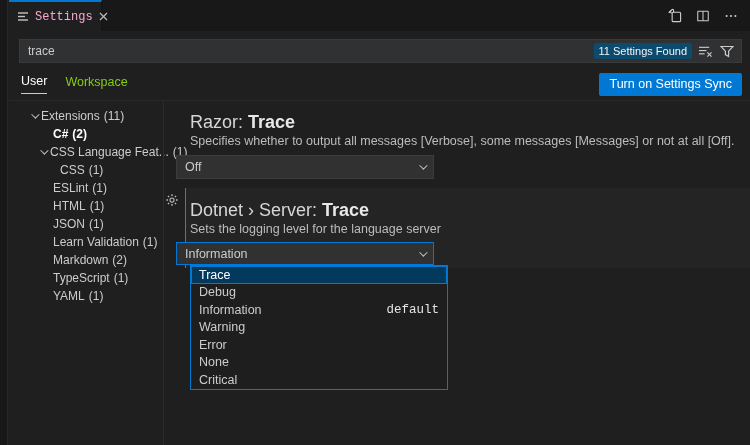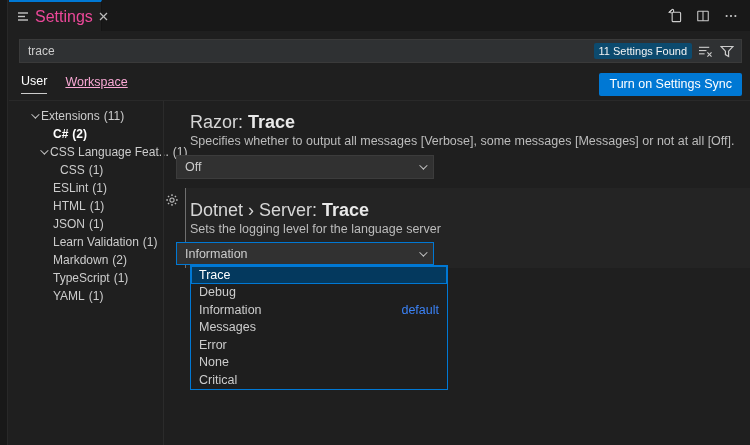--- a/index.html
+++ b/index.html
@@ -14,21 +14,21 @@
   
   .left-strip { position:absolute; left:0; top:0; width:8px; height:445px;
     background:#181818; border-right:1px solid #282828; z-index:4; }
 
   
   .tabbar { position:absolute; left:9px; top:0; width:741px; height:31px;
     background:#181818; display:flex; align-items:stretch; }
   .tab { width:93px; background:#1f1f1f; border-top:2px solid #0078d4;
     border-right:1px solid #141414; display:flex; align-items:center;
     padding:0 8px; gap:6px; cursor:pointer; }
-  .tab-label { color:#ec4899; font-size:16px; }
+  .tab-label { color:#f9a8d4; font-size:12px;font-family:Liberation Mono, monospace; }
   .tab-icon svg, .tab-close svg { display:block; }
   .tab-close { margin-left:auto; display:flex; align-items:center; opacity:.9; }
   .tab-actions { margin-left:auto; display:flex; align-items:center; gap:14px;
     padding-right:12px; }
   .tab-actions span { display:flex; align-items:center; cursor:pointer; }
 
   
   .editor { position:absolute; left:9px; top:31px; width:741px; height:414px;
     background:#1f1f1f; }
 
@@ -40,21 +40,21 @@
     padding:0 8px; height:100%; }
   .badge { background:#0c4a6e; color:#f4f4f4; font-size:11px; line-height:16px;
     padding:0 5px; border-radius:2px; margin-right:6px; white-space:nowrap; }
   .search-icon-btn { display:flex; align-items:center; margin-right:7px; cursor:pointer; }
 
   
   .scope-row { position:absolute; left:12px; top:40px; right:8px; height:26px;
     display:flex; align-items:center; }
   .scope-tab { margin-right:18px; padding-bottom:5px; cursor:pointer; font-size:12.5px; }
   .scope-tab.active { color:#ffffff; border-bottom:1px solid #cccccc; }
-  .scope-tab.inactive { color:#f9a8d4;text-decoration:underline; }
+  .scope-tab.inactive { color:#84cc16; }
   .sync-btn { margin-left:auto; background:#0078d4; color:#ffffff;
     font-size:12.5px; line-height:23px; height:23px; padding:0 10px;
     border:none; border-radius:2px; cursor:pointer;
     font-family:"Liberation Sans",sans-serif; }
   .header-sep { position:absolute; left:0; right:0; top:69px; height:1px; background:#292929; }
 
   
   .toc { position:absolute; left:0; top:76px; width:154px; }
   .toc-row { height:18px; display:flex; align-items:center; cursor:pointer;
     color:#cccccc; white-space:nowrap; }
@@ -84,21 +84,21 @@
   .focus-line { position:absolute; left:21px; top:88px; height:80px; width:1px; background:#6f6f6f; }
   .gear-btn { position:absolute; left:1px; top:93px; cursor:pointer; display:flex; }
 
   
   .dd-list { position:absolute; left:26px; top:165px; width:258px;
     background:#1e1e1e; border:1px solid #0078d4; z-index:10; }
   .dd-item { height:17.5px; display:flex; align-items:center; padding:0 8px;
     font-size:12.5px; color:#cccccc; cursor:pointer; }
   .dd-item.highlight { background:#04395e; color:#ffffff;
     box-shadow:inset 0 0 0 1px #0078d4; }
-  .dd-suffix { margin-left:auto; color:#3b82f6; }
+  .dd-suffix { margin-left:auto; color:#e5e5e5;font-family:Liberation Mono, monospace; }
 
   
   .chev { width:6px; height:6px; border-right:1px solid #c5c5c5;
     border-bottom:1px solid #c5c5c5; transform:rotate(45deg) translateY(-2px);
     display:inline-block; flex:none; }
 </style>
 </head>
 <body>
 
 <div class="left-strip"></div>
@@ -269,21 +269,21 @@
         <span>Trace</span>
       </div>
       <div class="dd-item">
         <span>Debug</span>
       </div>
       <div class="dd-item">
         <span>Information</span>
         <span class="dd-suffix">default</span>
       </div>
       <div class="dd-item">
-        <span>Messages</span>
+        <span>Warning</span>
       </div>
       <div class="dd-item">
         <span>Error</span>
       </div>
       <div class="dd-item">
         <span>None</span>
       </div>
       <div class="dd-item">
         <span>Critical</span>
       </div>

